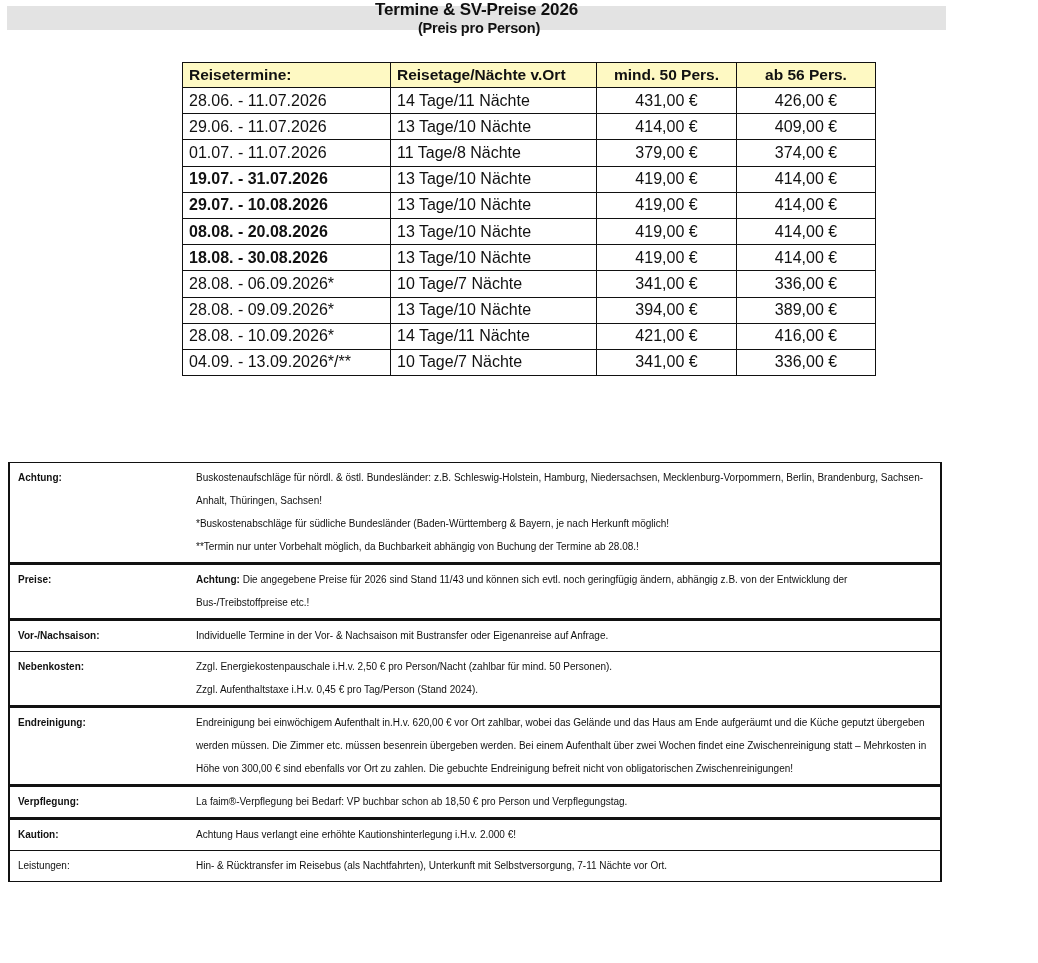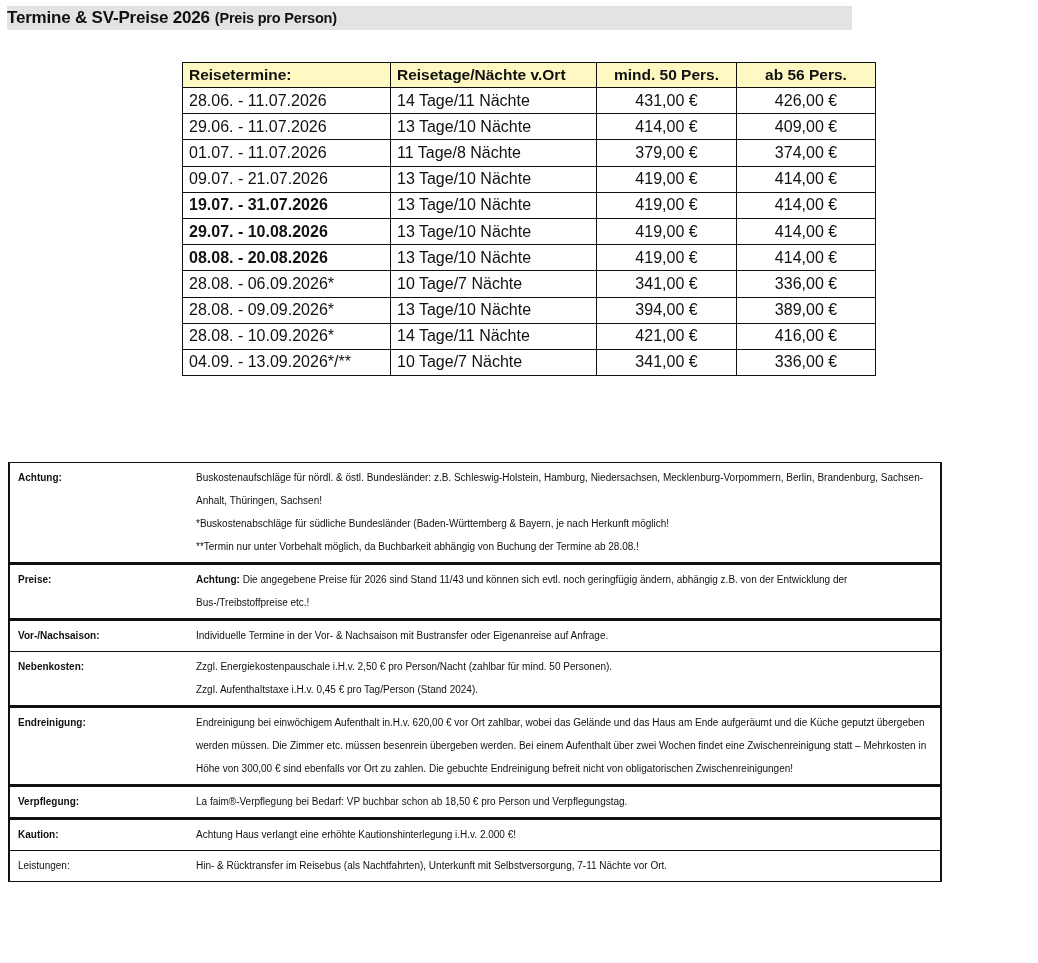--- a/index.html
+++ b/index.html
@@ -2,24 +2,24 @@
 <html><head>
   <meta charset="utf-8">
   <style>
     html, body { margin: 0; padding: 0; background: #ffffff; }
     body {
       width: 1038px; height: 963px; position: relative; overflow: hidden;
       font-family: "Liberation Sans", "DejaVu Sans", sans-serif;
       color: #111111;
     }
     .title-bar {
-      position: absolute; left: 7px; top: 6px; width: 845px; height: 24px;
+      position: absolute; left: 7px; top: 6px; width: 939px; height: 24px;
       background: #e3e3e3;
-      display: flex; align-items: center; justify-content: flex-start;
-      font-size: 17px; font-weight: bold; letter-spacing: -0.2px;
+      display: flex; align-items: center; justify-content: center;
+      font-size: 17px; font-weight: bold; letter-spacing: -0.2px; flex-direction: column;
     }
     .title-bar .sub { font-size: 14.5px; margin-left: 5px; }
 
     
     .dates-table {
       position: absolute; left: 182px; top: 62px;
       border-collapse: collapse;
       font-size: 16px;
     }
     .dates-table th, .dates-table td {
@@ -90,39 +90,39 @@
         <td class="price">414,00 €</td>
         <td class="price">409,00 €</td>
       </tr>
       <tr>
         <td class="date">01.07. - 11.07.2026</td>
         <td class="nights">11 Tage/8 Nächte</td>
         <td class="price">379,00 €</td>
         <td class="price">374,00 €</td>
       </tr>
       <tr>
-        <td class="date">09.07. - 21.07.2026</td>
-        <td class="nights">13 Tage/10 Nächte</td>
-        <td class="price">419,00 €</td>
-        <td class="price">414,00 €</td>
-      </tr>
-      <tr>
         <td class="date bold">19.07. - 31.07.2026</td>
         <td class="nights">13 Tage/10 Nächte</td>
         <td class="price">419,00 €</td>
         <td class="price">414,00 €</td>
       </tr>
       <tr>
         <td class="date bold">29.07. - 10.08.2026</td>
         <td class="nights">13 Tage/10 Nächte</td>
         <td class="price">419,00 €</td>
         <td class="price">414,00 €</td>
       </tr>
       <tr>
         <td class="date bold">08.08. - 20.08.2026</td>
+        <td class="nights">13 Tage/10 Nächte</td>
+        <td class="price">419,00 €</td>
+        <td class="price">414,00 €</td>
+      </tr>
+      <tr>
+        <td class="date bold">18.08. - 30.08.2026</td>
         <td class="nights">13 Tage/10 Nächte</td>
         <td class="price">419,00 €</td>
         <td class="price">414,00 €</td>
       </tr>
       <tr>
         <td class="date">28.08. - 06.09.2026*</td>
         <td class="nights">10 Tage/7 Nächte</td>
         <td class="price">341,00 €</td>
         <td class="price">336,00 €</td>
       </tr>

